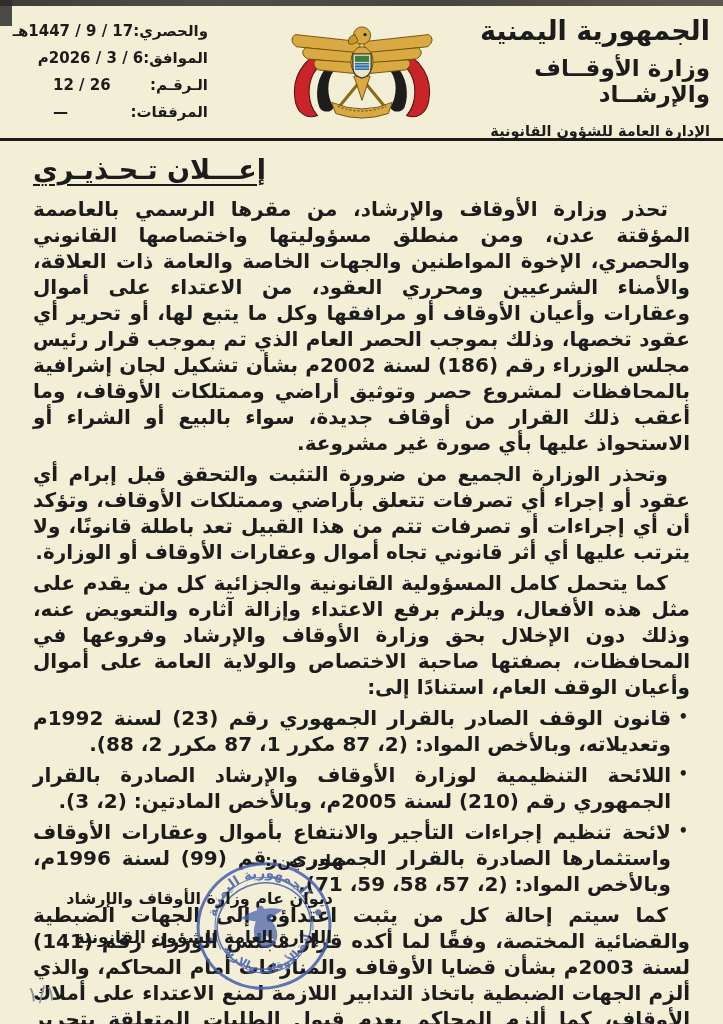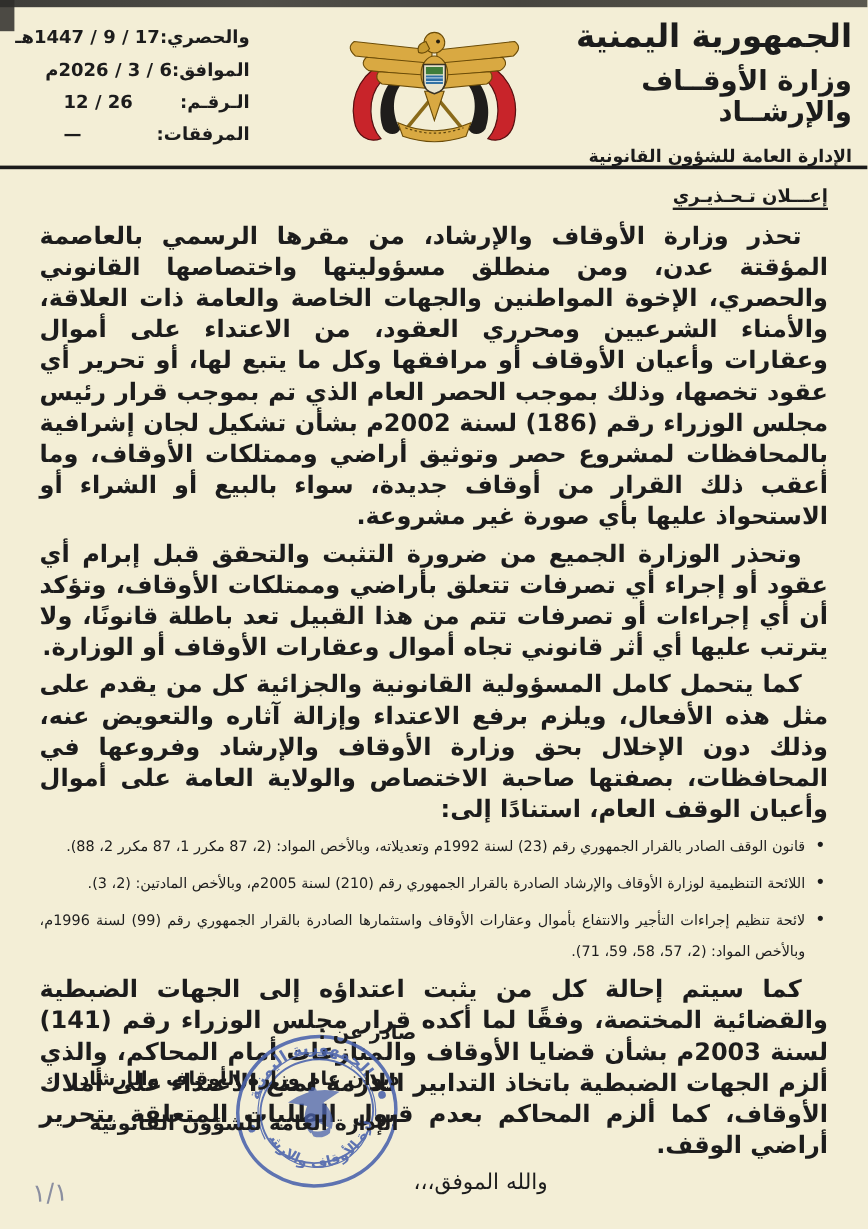--- a/index.html
+++ b/index.html
@@ -24,27 +24,27 @@
   .emblem{position:absolute;top:8px;left:281px;width:162px;height:116px;}
   .org{position:absolute;top:10px;right:13px;width:262px;text-align:right;direction:rtl;}
   .org .country{font-size:27px;font-weight:bold;line-height:30px;
     font-family:"DejaVu Serif","DejaVu Sans",serif;letter-spacing:-1px;}
   .org .ministry{font-size:23px;font-weight:bold;margin-top:9px;}
   .org .department{font-size:14.5px;font-weight:bold;margin-top:16px;}
   .rule{position:absolute;top:138px;left:0;width:723px;height:3px;background:#1b1b1b;}
 
   
   .main{position:absolute;top:146px;left:0;right:0;padding:0 33px;direction:rtl;}
-  .doc-title{text-align:right;font-size:15px;font-weight:bold;margin:8px 0 11px;}
+  .doc-title{text-align:left;font-size:27px;font-weight:bold;margin:8px 0 11px;}
   .doc-title span{text-decoration:underline;text-decoration-thickness:2px;text-underline-offset:5px;}
   .para{font-size:20px;font-weight:bold;line-height:26px;text-align:justify;
     text-indent:22px;margin:0 0 5px;}
   ul.refs{margin:1px 0 5px;padding:0;list-style:none;}
   ul.refs li{position:relative;padding-right:19px;margin-bottom:5px;
-    font-size:12px;font-weight:normal;line-height:26px;text-align:justify;}
+    font-size:20px;font-weight:bold;line-height:26px;text-align:justify;}
   ul.refs li::before{content:"•";position:absolute;right:2px;top:-1px;font-size:15px;}
   .closing{font-size:18px;font-weight:normal;text-align:center;margin-top:8px;padding-left:78px;
     font-family:"DejaVu Serif","DejaVu Sans",serif;}
 
   
   .stamp{position:absolute;top:850px;left:188px;width:152px;height:152px;opacity:.88;}
   .sig{position:absolute;direction:rtl;font-weight:bold;white-space:nowrap;z-index:3;}
   .sig-issued{top:851px;right:376px;font-size:16px;text-align:center;}
   .sig-line1{top:889px;right:390px;font-size:16px;letter-spacing:.5px;}
   .sig-line2{top:927px;right:391px;font-size:17px;letter-spacing:.5px;}

